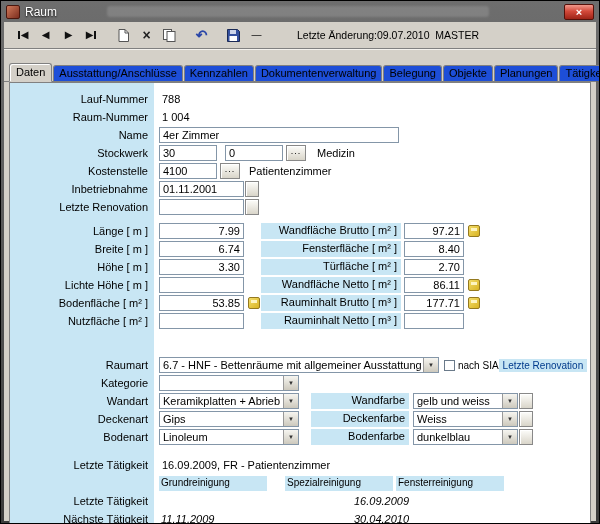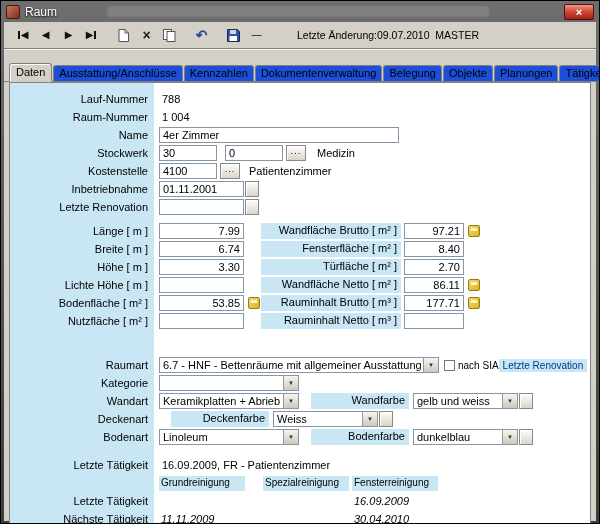--- a/index.html
+++ b/index.html
@@ -85,21 +85,21 @@
   .dd-arrow { position:absolute; right:0; top:0; bottom:0; width:15px;
               background:linear-gradient(#f6f5f0,#cdc9bd); border-left:1px solid #999;
               font-size:6px; line-height:14px; text-align:center; color:#333; }
 
   .checkbox { width:11px; height:11px; margin-left:5px; flex:none;
               background:#fff; border:1px solid #6a7a8a; cursor:default; }
   .cb-label { margin-left:3px; font-size:10px; white-space:nowrap; }
   .link-btn { margin-left:auto; margin-right:3px; flex:none; background:#c8e6f4;
               color:#003a8c; padding:1px 4px; font-size:10px; white-space:nowrap; cursor:default; }
 
-  .clean-cell { width:86px; height:15px; line-height:14px; flex:none; background:#c8e6f4;
+  .clean-cell { width:108px; height:15px; line-height:14px; flex:none; background:#c8e6f4;
                 font-size:10px; padding:0 2px; overflow:hidden; white-space:nowrap; }
   .col-cell { width:86px; flex:none; padding:0 2px; white-space:nowrap;font-style:italic; }
   .g18 { margin-left:18px; } .g3 { margin-left:3px; }
 
   .sp6{height:6px} .sp10{height:10px} .sp26{height:26px}
 </style>
 </head>
 <body>
 
 <div class="window">
@@ -302,20 +302,24 @@
           <span class="midlabel2">Wandfarbe</span>
           <div class="dropdown w105 ml4">
             <span class="dd-text">gelb und weiss</span>
             <span class="dd-arrow">▼</span>
           </div>
           <span class="mini-btn"></span>
         </div>
 
         <div class="row">
           <span class="flabel">Deckenart</span>
+          <div class="dropdown w140">
+            <span class="dd-text">Gips</span>
+            <span class="dd-arrow">▼</span>
+          </div>
           <span class="midlabel2">Deckenfarbe</span>
           <div class="dropdown w105 ml4">
             <span class="dd-text">Weiss</span>
             <span class="dd-arrow">▼</span>
           </div>
           <span class="mini-btn"></span>
         </div>
 
         <div class="row">
           <span class="flabel">Bodenart</span>

